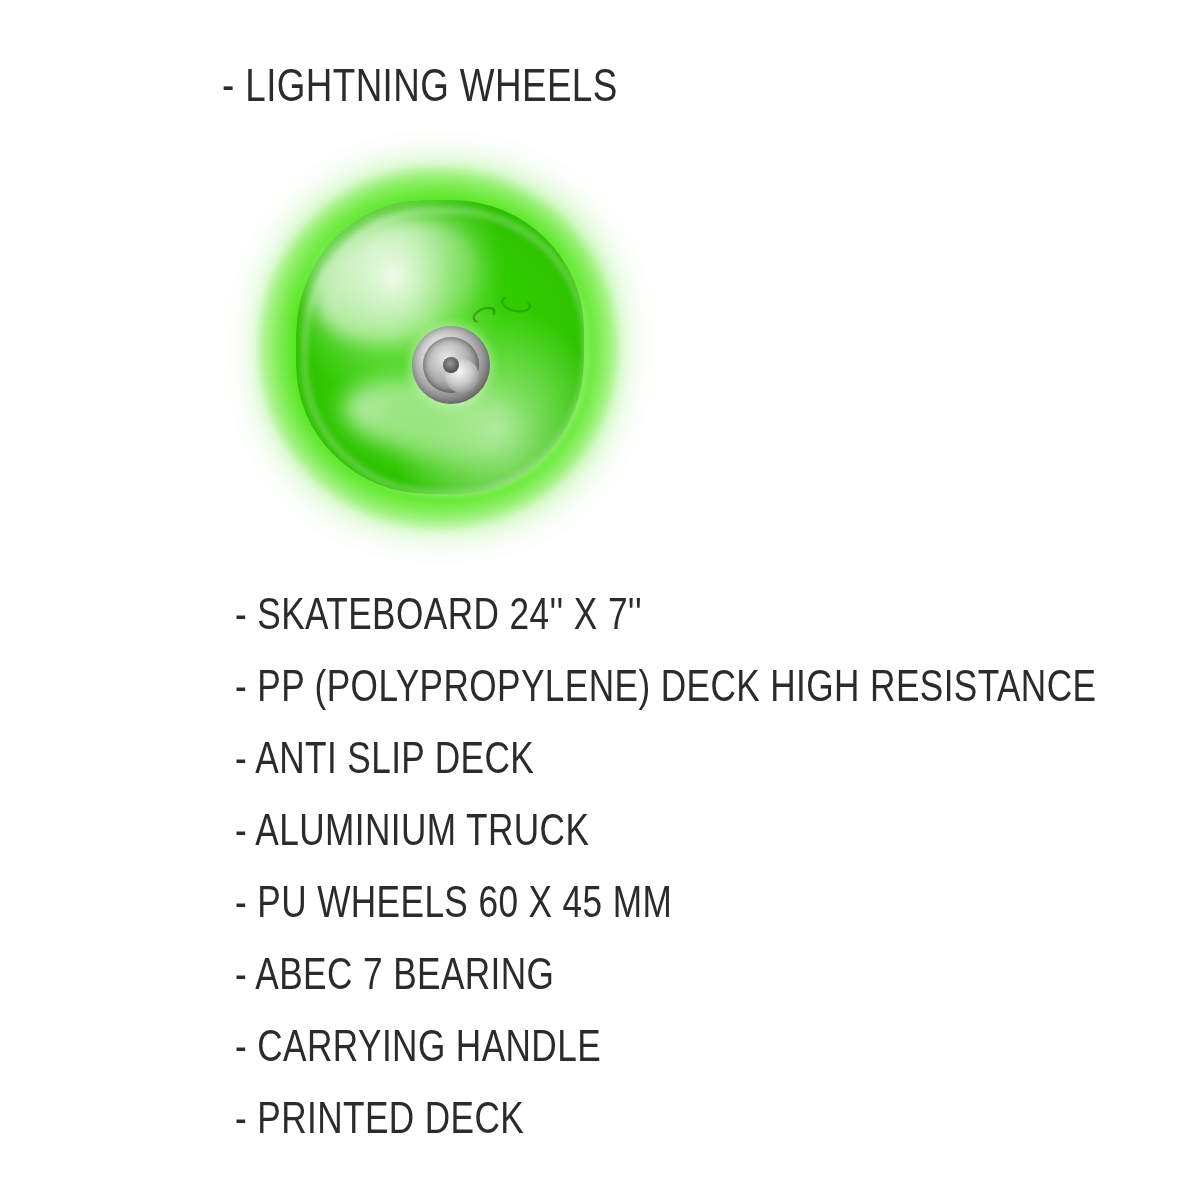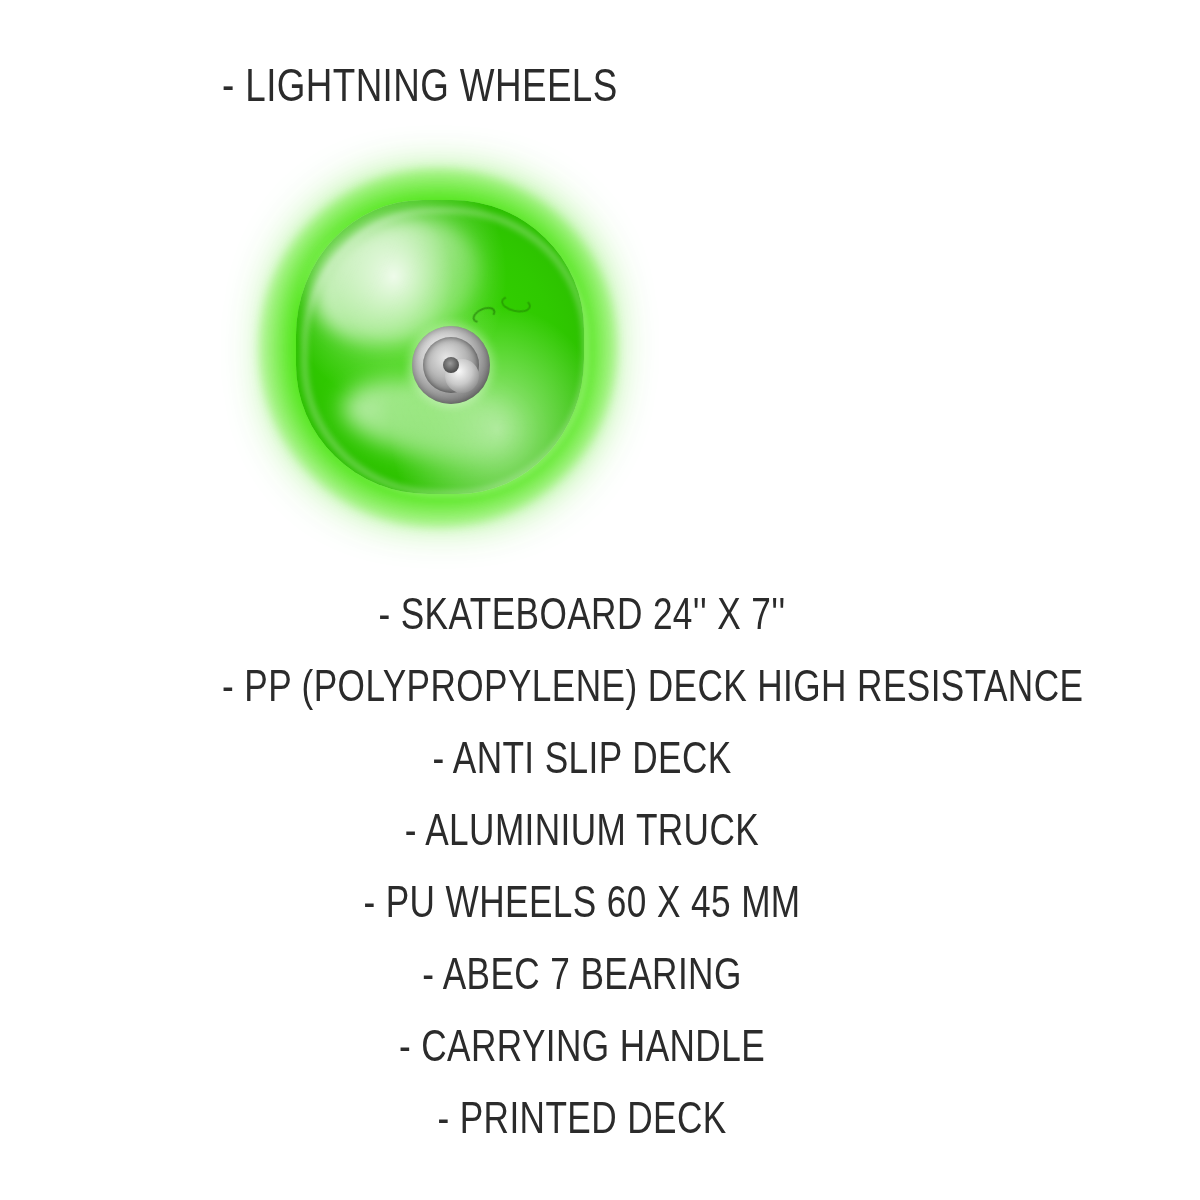--- a/index.html
+++ b/index.html
@@ -7,21 +7,20 @@
     padding: 0;
     background: #ffffff;
   }
   .page {
     position: relative;
     width: 1173px;
     height: 1200px;
     background: #ffffff;
     overflow: hidden;
     font-family: "Liberation Sans", sans-serif;
-    text-align: center;
   }
 
   
   .headline {
     position: absolute;
     left: 222px;
     top: 62px;
     font-size: 46px;
     line-height: 1;
     letter-spacing: 0.5px;
@@ -160,21 +159,21 @@
     border-radius: 50%;
     border: 2px solid rgba(20, 90, 0, 0.35);
     border-top-color: transparent;
     transform: rotate(12deg);
     filter: blur(0.5px);
   }
 
   
   .spec-list {
     position: absolute;
-    left: 222px;
+    left: 235px;
     top: 578px;
     width: 900px;
   }
   .spec-item {
     font-size: 44px;
     line-height: 72px;
     color: #2b2b2b;
     letter-spacing: 0.5px;
     white-space: nowrap;
     transform: scaleX(0.80);

